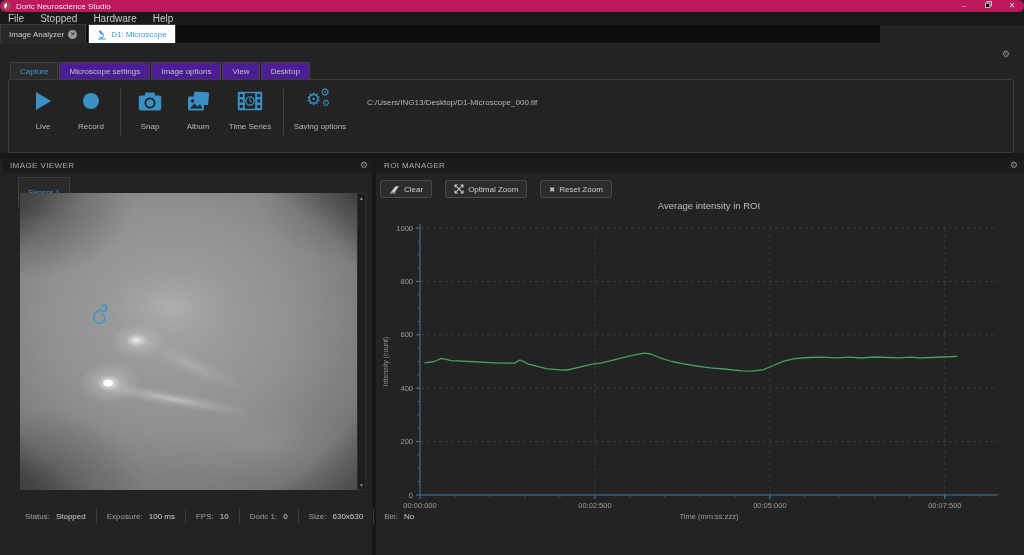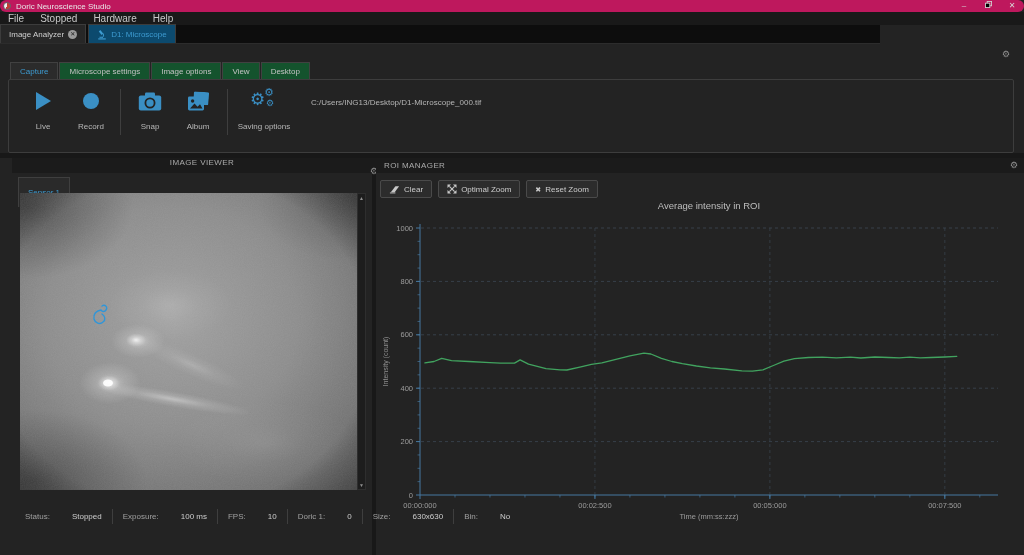--- a/index.html
+++ b/index.html
@@ -13,29 +13,29 @@
   .winctrls{margin-left:auto;display:flex;align-items:center;height:100%;}
   .winctrl{width:24px;text-align:center;font-size:8px;color:#d6d6d6;line-height:12px;cursor:default;}
 
   
   .menubar{left:0;top:12px;width:1024px;height:13px;background:#191919;display:flex;align-items:center;font-size:10px;color:#c9c9c9;}
   .menuitem{padding:0 8px;line-height:13px;}
 
   
   .maintabs{left:0;top:25px;width:880px;height:19px;background:#0d0d0d;display:flex;align-items:flex-end;box-sizing:border-box;border-bottom:1px solid #2c2c2c;}
   .maintab{height:18px;display:flex;align-items:center;font-size:8px;padding:0 8px;border:1px solid #3c3c3c;border-bottom:none;background:#272727;color:#cfcfcf;gap:4px;margin-right:2px;}
-  .maintab.active{background:#0c4a6e;color:#3d9bd1;}
+  .maintab.active{background:#ffffff;color:#3d9bd1;}
   .tabclose{width:9px;height:9px;border-radius:50%;background:#9a9a9a;color:#1a1a1a;font-size:6px;line-height:9px;text-align:center;display:inline-block;}
 
   
   .gearbtn{font-size:9px;color:#8f8f8f;line-height:1;}
 
   
   .capturetabs{left:10px;top:62px;display:flex;height:18px;}
-  .ctab{font-size:8px;color:#c3c3c3;border:1px solid #414141;background:#14532d;display:flex;align-items:center;padding:0 9px;margin-right:1px;}
+  .ctab{font-size:8px;color:#c3c3c3;border:1px solid #414141;background:#4c1d95;display:flex;align-items:center;padding:0 9px;margin-right:1px;}
   .ctab.active{background:#2b2b2b;color:#3d9bd1;border-bottom-color:#2b2b2b;}
 
   
   .toolbox{left:8px;top:79px;width:1006px;height:74px;border:1px solid #3d3d3d;border-radius:2px;display:flex;align-items:flex-start;padding:9px 0 0 10px;}
   .tbtn{width:48px;display:flex;flex-direction:column;align-items:center;gap:9px;color:#b8b8b8;font-size:8px;cursor:default;}
   .tbtn .ic{height:24px;display:flex;align-items:center;justify-content:center;}
   .tdiv{width:1px;height:46px;background:#3e3e3e;margin:0 5px;}
   .targetblock{margin-left:16px;font-size:8px;color:#b5b5b5;line-height:14px;padding-top:7px;}
   .gearglyph{color:#3a8fc4;}
 
@@ -47,28 +47,28 @@
   .phead .gearbtn{margin-left:auto;padding-right:6px;}
   .pbody{background:#232323;}
 
   
   .sensortab{left:18px;top:177px;height:30px;padding:0 9px;border:1px solid #3f3f3f;border-bottom:none;background:#2a2a2a;color:#3d9bd1;font-size:8px;display:flex;align-items:center;}
   .imgscroll{left:357px;top:193px;width:9px;height:297px;background:#1d1d1d;border:1px solid #2e2e2e;display:flex;flex-direction:column;justify-content:space-between;align-items:center;}
   .scrarr{font-size:5px;color:#8f8f8f;line-height:8px;}
 
   
   .statusbar{left:18px;top:506px;height:20px;display:flex;align-items:center;font-size:8px;}
-  .seg{display:flex;gap:22px;padding:0 10px;border-right:1px solid #3e3e3e;height:15px;align-items:center;}
+  .seg{display:flex;gap:6px;padding:0 10px;border-right:1px solid #3e3e3e;height:15px;align-items:center;}
   .seg:first-child{padding-left:7px;}
   .seg:last-child{border-right:none;}
   .seg .lbl{color:#a0a0a0;}
   .seg .val{color:#cdcdcd;}
 
   
-  .roibtns{left:380px;top:180px;display:flex;gap:6px;}
+  .roibtns{left:380px;top:180px;display:flex;gap:13px;}
   .rbtn{height:16px;display:flex;align-items:center;gap:4px;padding:0 8px;background:#2c2c2c;border:1px solid #4a4a4a;border-radius:2px;color:#cdcdcd;font-size:8px;cursor:default;}
   .rbtn .xg{font-size:7px;color:#c9c9c9;line-height:1;}
 </style>
 </head>
 <body>
 
 <div id="win">
 
   <div class="abs titlebar">
     <span class="applogo"></span>
@@ -155,41 +155,59 @@
           <rect x="6.5" y="0.8" width="15.5" height="13" rx="1.4" fill="#3a8fc4" transform="rotate(4 14 7)"></rect>
           <rect x="5.8" y="0.2" width="16.4" height="14" rx="1.4" fill="none" stroke="#232323" stroke-width="1" transform="rotate(4 14 7)"></rect>
           <rect x="1" y="5.5" width="16" height="14" rx="1.4" fill="#3a8fc4"></rect>
           <circle cx="5.6" cy="10" r="1.7" fill="#232323"></circle>
           <path d="M3 17.5 L7.5 12.5 L10.5 15.8 L13 13.2 L15.5 17.5 Z" fill="#232323"></path>
         </svg>
       </span>
       <span>Album</span>
     </div>
 
+    <div class="tbtn" style="width:56px">
+      <span class="ic">
+        <svg width="26" height="20" viewBox="0 0 26 20">
+          <rect x="0.8" y="0.8" width="24.4" height="18.4" rx="1.2" fill="#3a8fc4"></rect>
+          <rect x="2.8" y="3" width="3" height="3" fill="#232323"></rect>
+            <rect x="2.8" y="8.5" width="3" height="3" fill="#232323"></rect>
+            <rect x="2.8" y="14" width="3" height="3" fill="#232323"></rect>
+          <rect x="20.2" y="3" width="3" height="3" fill="#232323"></rect>
+            <rect x="20.2" y="8.5" width="3" height="3" fill="#232323"></rect>
+            <rect x="20.2" y="14" width="3" height="3" fill="#232323"></rect>
+          <rect x="7.8" y="2.2" width="10.4" height="15.6" fill="#232323"></rect>
+          <circle cx="13" cy="10" r="4.2" fill="none" stroke="#3a8fc4" stroke-width="1.3"></circle>
+          <line x1="13" y1="10" x2="13" y2="7.4" stroke="#3a8fc4" stroke-width="1.1"></line>
+          <line x1="13" y1="10" x2="15" y2="11.2" stroke="#3a8fc4" stroke-width="1.1"></line>
+        </svg>
+      </span>
+      <span>Time Series</span>
+    </div>
 
     <div class="tdiv"></div>
 
     <div class="tbtn" style="width:62px">
       <span class="ic" style="position:relative;width:28px;">
         <span class="gearglyph" style="font-size:17px;position:absolute;left:0;top:2px;line-height:1;">⚙</span>
         <span class="gearglyph" style="font-size:11px;position:absolute;left:14px;top:-2px;line-height:1;">⚙</span>
         <span class="gearglyph" style="font-size:9px;position:absolute;left:16px;top:10px;line-height:1;">⚙</span>
       </span>
       <span>Saving options</span>
     </div>
 
     <div class="targetblock">
       <div>C:/Users/ING13/Desktop/D1-Microscope_000.tif</div>
     </div>
   </div>
 
   <div class="abs darkband"></div>
   <div class="abs vsplit"></div>
 
-  <div class="abs phead" style="left:12px;top:158px;width:372px;flex-direction:column;">
+  <div class="abs phead" style="left:2px;top:158px;width:372px;">
     <span class="phtitle">IMAGE VIEWER</span>
     <span class="gearbtn">⚙</span>
   </div>
   <div class="abs pbody" style="left:0;top:173px;width:372px;height:382px;"></div>
 
   <div class="abs phead" style="left:376px;top:158px;width:648px;">
     <span class="phtitle">ROI MANAGER</span>
     <span class="gearbtn">⚙</span>
   </div>
   <div class="abs pbody" style="left:376px;top:173px;width:648px;height:382px;"></div>

